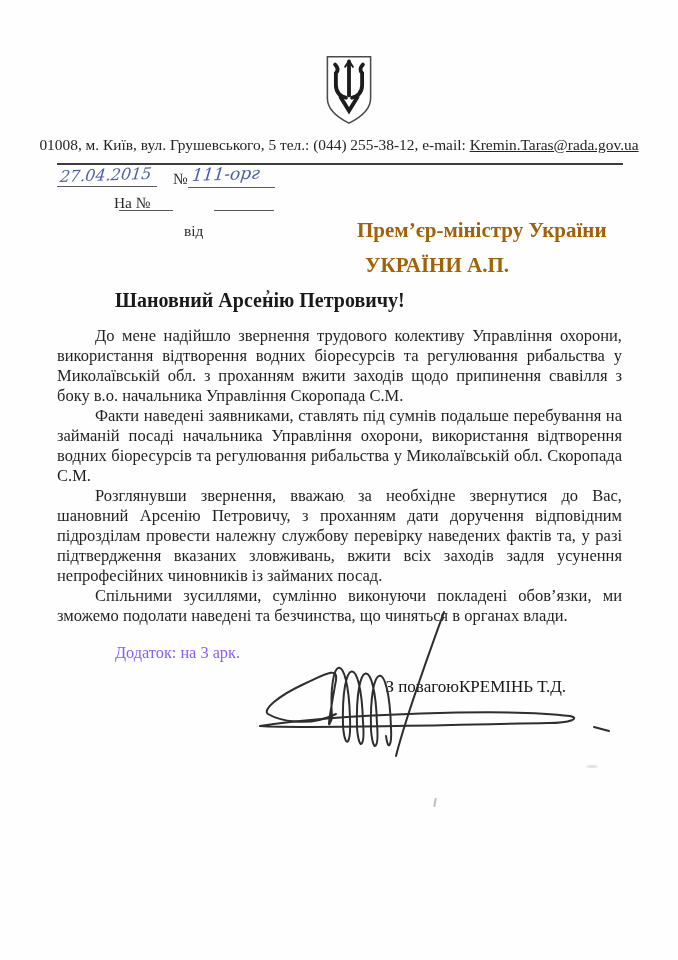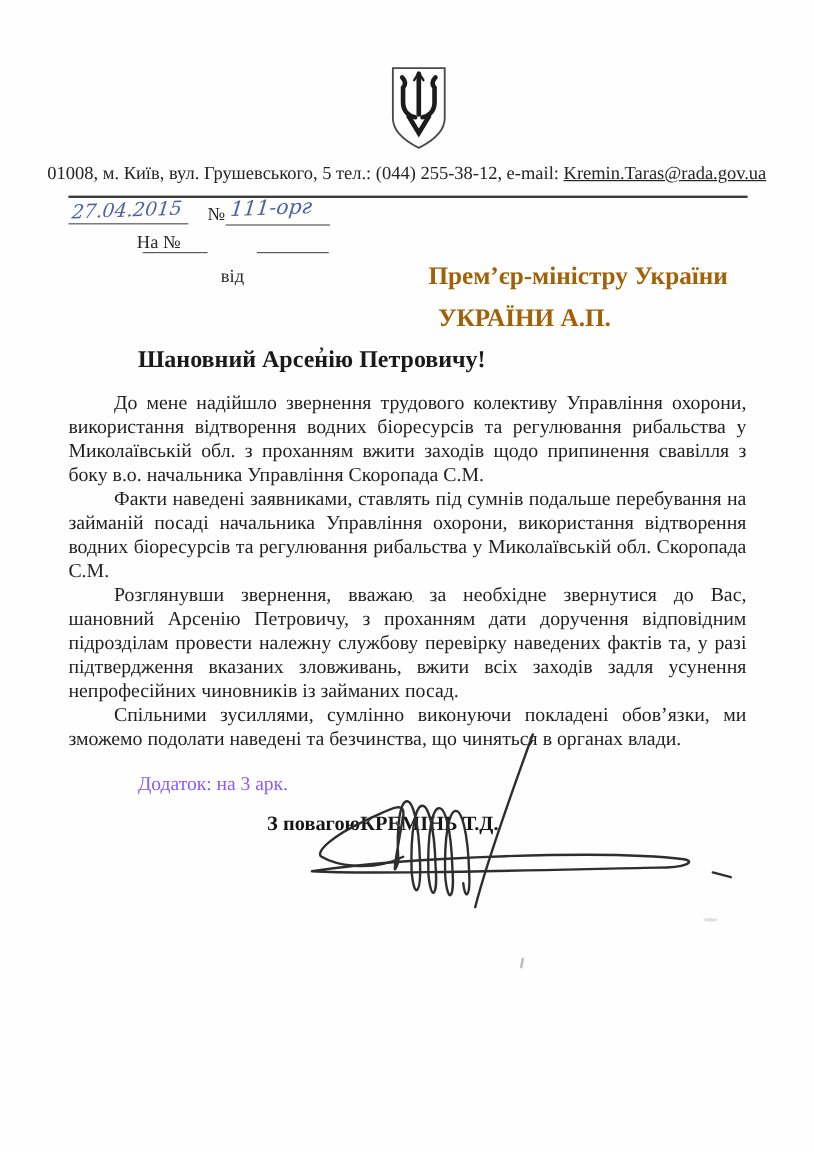--- a/index.html
+++ b/index.html
@@ -49,22 +49,22 @@
   .addressee{margin:6px 0 0 357px;font-weight:bold;font-size:21px;line-height:18px;color:#a16207;}
   .addressee .line2{margin:17px 0 0 8px;}
   .salutation{margin:15px 0 4px 115px;font-weight:bold;font-size:20px;color:#1a1a1a;}
 
   
   .bodytext{margin:14px 56px 0 57px;font-size:16.5px;line-height:20px;text-align:justify;color:#1f1f1f;}
   .bodytext p{margin:0;text-indent:38px;}
 
   .attachment{margin:17px 0 0 115px;font-size:16.3px;color:#8b5cf6;}
   .closing{
-    display:flex;justify-content:center;align-items:flex-start;
-    margin:14px 112px 0 72px;font-weight:bold;font-size:17px;color:#161616;
+    display:flex;justify-content:flex-end;align-items:flex-start;
+    margin:14px 112px 0 72px;font-weight:normal;font-size:17px;color:#161616;
   }
 
   
   .sig{position:absolute;left:248px;top:596px;width:392px;height:182px;pointer-events:none;}
 
   
   .artifact{position:absolute;color:#3a3a3a;}
   .a-comma{left:266px;top:279px;font-size:16px;font-weight:bold;}
   .a-speck1{left:434px;top:798px;width:2px;height:9px;background:#9a9a9a;transform:rotate(10deg);opacity:.65;}
   .a-speck2{left:586px;top:765px;width:12px;height:3px;background:#d8d8d8;border-radius:50%;opacity:.8;}

